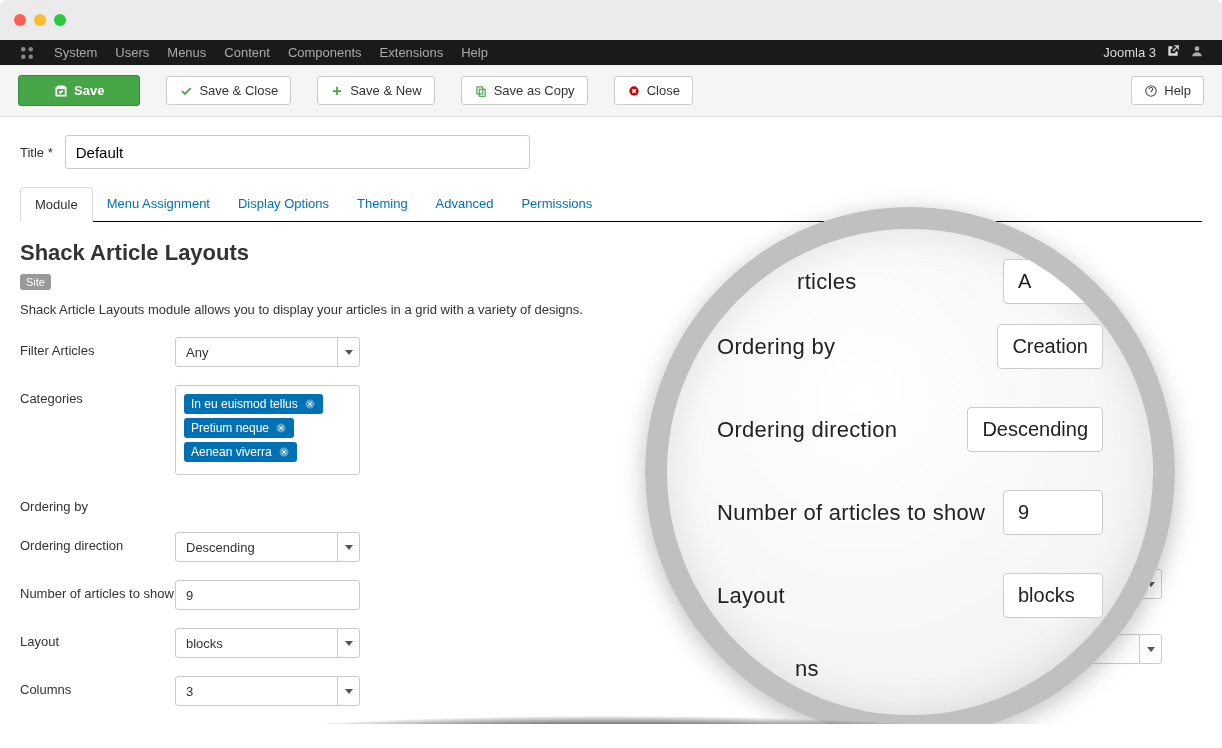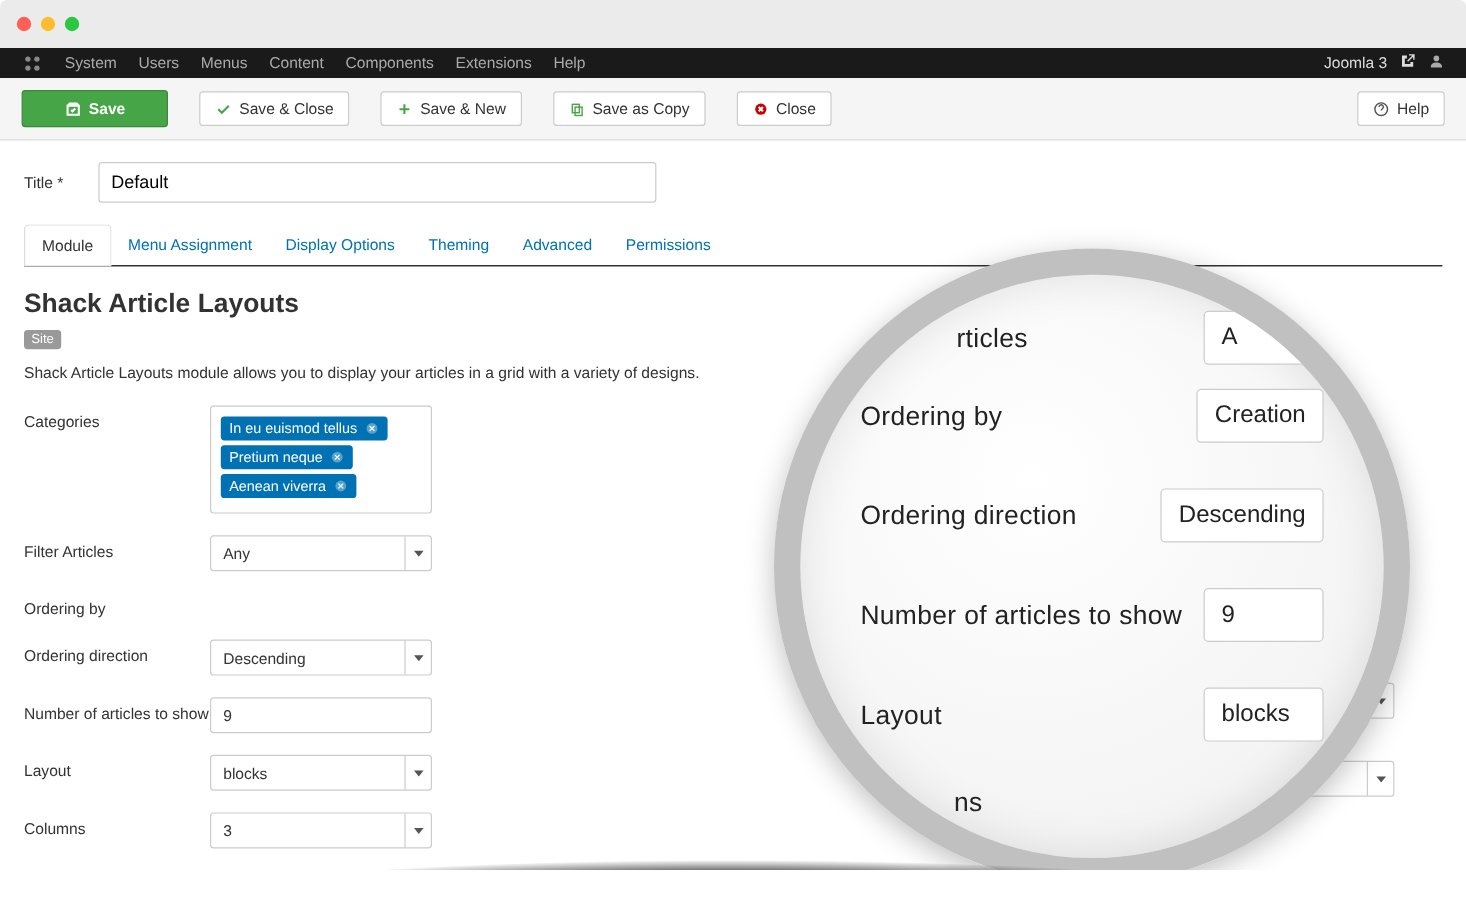--- a/index.html
+++ b/index.html
@@ -11,21 +11,21 @@
 .topbar-left { display: flex; gap: 18px; align-items: center; }
 .topbar-item { color: #aaa; cursor: pointer; }
 .topbar-right { margin-left: auto; display: flex; align-items: center; gap: 10px; color: #ddd; }
 .joomla-logo { width: 18px; height: 18px; display: inline-block; color: #888; }
 .action-bar { background: #f5f5f5; border-bottom: 1px solid #ddd; padding: 10px 18px; display: flex; align-items: center; gap: 26px; }
 .btn { display: inline-flex; align-items: center; gap: 6px; border: 1px solid #ccc; background: #fff; padding: 6px 12px; border-radius: 3px; cursor: pointer; font-size: 13px; color: #333; }
 .btn-green { background: #46a546; border-color: #3a8a3a; color: #fff; padding: 7px 35px; font-weight: bold; }
 .btn .ico { width: 14px; height: 14px; display: inline-flex; align-items: center; justify-content: center; }
 .help-btn { margin-left: auto; }
 .content { padding: 18px 20px 0; position: relative; }
-.title-row { display: flex; align-items: center; gap: 29px; margin-bottom: 18px; }
+.title-row { display: flex; align-items: center; gap: 12px; margin-bottom: 18px; }
 .title-label { font-size: 13px; }
 .title-input { width: 465px; height: 34px; border: 1px solid #ccc; border-radius: 3px; padding: 0 10px; font-size: 15px; }
 .tabs { border-bottom: 1px solid #000000; display: flex; gap: 0; margin-bottom: 18px; }
 .tab { padding: 9px 14px; color: #0071b3; cursor: pointer; }
 .tab.active { border: 1px solid #ddd; border-bottom: 1px solid #fff; margin-bottom: -1px; border-radius: 4px 4px 0 0; color: #333; background: #fff; }
 .section-title { font-size: 22px; font-weight: 600; margin-bottom: 8px; }
 .badge { display: inline-block; background: #999; color: #fff; font-size: 11px; padding: 2px 6px; border-radius: 3px; margin-bottom: 12px; }
 .desc { color: #333; margin-bottom: 20px; }
 .form-row { display: flex; align-items: flex-start; margin-bottom: 18px; }
 .form-label { width: 155px; padding-top: 6px; font-size: 13px; }
@@ -155,20 +155,30 @@
     <div class="tab">Theming</div>
     <div class="tab">Advanced</div>
     <div class="tab">Permissions</div>
   </div>
 
   <h2 class="section-title">Shack Article Layouts</h2>
   <span class="badge">Site</span>
   <p class="desc">Shack Article Layouts module allows you to display your articles in a grid with a variety of designs.</p>
 
   <div class="form-row">
+    <div class="form-label">Filter Articles</div>
+    <div class="select">
+        <span class="select-text">Any</span>
+        <span class="select-caret">
+          <span class="caret-down"></span>
+        </span>
+      </div>
+  </div>
+
+  <div class="form-row">
     <div class="form-label">Categories</div>
     <div class="tagbox">
       <span class="tag">
           <span>In eu euismod tellus</span>
           <svg class="tag-x" viewBox="0 0 24 24" fill="#fff">
             <circle cx="12" cy="12" r="9" fill="rgba(255,255,255,.35)"></circle>
             <path d="M8 8l8 8M16 8l-8 8" stroke="#fff" stroke-width="2"></path>
           </svg>
         </span>
       <span class="tag">
@@ -179,30 +189,20 @@
           </svg>
         </span>
       <span class="tag">
           <span>Aenean viverra</span>
           <svg class="tag-x" viewBox="0 0 24 24" fill="#fff">
             <circle cx="12" cy="12" r="9" fill="rgba(255,255,255,.35)"></circle>
             <path d="M8 8l8 8M16 8l-8 8" stroke="#fff" stroke-width="2"></path>
           </svg>
         </span>
     </div>
-  </div>
-
-  <div class="form-row">
-    <div class="form-label">Filter Articles</div>
-    <div class="select">
-        <span class="select-text">Any</span>
-        <span class="select-caret">
-          <span class="caret-down"></span>
-        </span>
-      </div>
   </div>
   <div class="form-row">
     <div class="form-label">Ordering by</div>
   </div>
   <div class="form-row">
     <div class="form-label">Ordering direction</div>
     <div class="select">
         <span class="select-text">Descending</span>
         <span class="select-caret">
           <span class="caret-down"></span>

